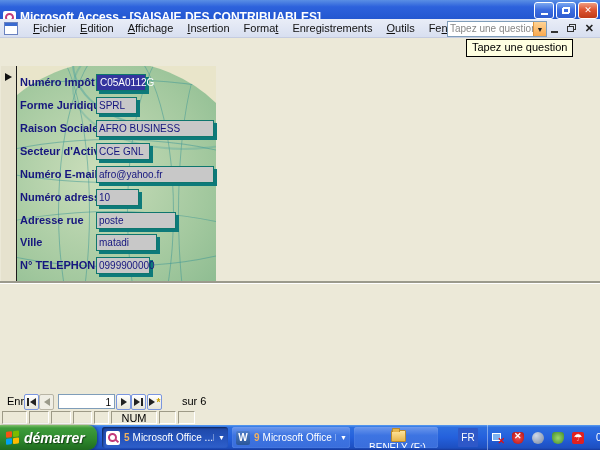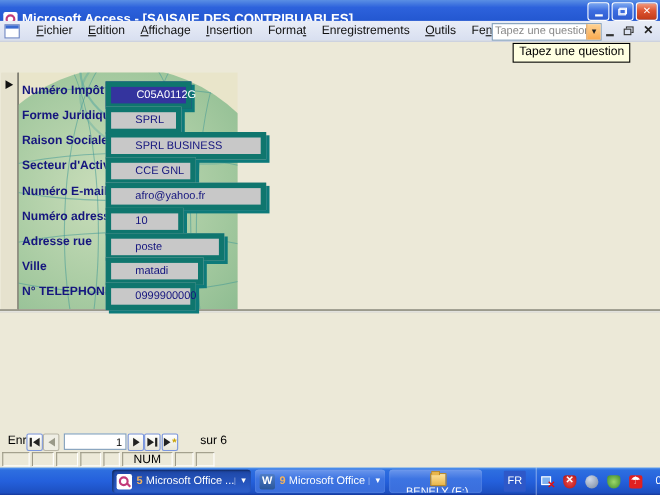--- a/index.html
+++ b/index.html
@@ -53,22 +53,22 @@
   .rec-selector{position:absolute;left:1px;top:1px;width:15px;height:216px;background:#E6E2CE;border-right:1px solid #1a1a1a;}
   .rec-arrow{position:absolute;left:4px;top:7px;width:0;height:0;
     border-top:4px solid transparent;border-bottom:4px solid transparent;border-left:7px solid #111;}
   .globe{position:absolute;left:17px;top:1px;width:199px;height:215px;background:#E9E5CA;overflow:hidden;}
   .sphere{position:absolute;left:-55px;top:-5px;width:300px;height:300px;border-radius:50%;overflow:hidden;
     background:radial-gradient(circle at 45% 38%,#CBDEBB 0%,#A2C89E 45%,#87B88D 72%,#74A97E 100%);}
   .lat,.lon{position:absolute;border:1px solid rgba(60,150,150,.5);border-radius:50%;}
   .swirl{position:absolute;border:2px solid rgba(70,160,160,.45);border-radius:50%;}
   .divider{position:absolute;left:0;top:216px;width:600px;height:2px;background:#9B9A8C;border-bottom:1px solid #fff;}
   .f-label{position:absolute;left:20px;font-weight:bold;font-size:11px;color:#16167E;white-space:nowrap;z-index:5;}
-  .f-box{position:absolute;left:96px;height:15px;background:#C8C8C8;border:5px solid #0f766e;
-    box-shadow:3px 3px 0 #0D7A7A;z-index:5;display:flex;align-items:center;padding-left:20px;}
+  .f-box{position:absolute;left:96px;height:15px;background:#C8C8C8;border:1px solid #0f766e;
+    box-shadow:3px 3px 0 #0D7A7A;z-index:5;display:flex;align-items:center;}
   .f-box .val{font-size:10px;color:#14147E;padding-left:2px;white-space:nowrap;}
   .f-box.sel{background:#34349E;}
   .f-box.sel .val{color:#fff;}
   .caret{width:2px;height:11px;background:#FFD700;margin-left:1px;}
 
   
   .recnav{position:absolute;left:0;top:393px;width:600px;height:17px;background:#ECE9D8;font-size:11px;color:#000;}
   .recnav-label{position:absolute;left:7px;top:2px;}
   .nav-btn{position:absolute;top:1px;width:13px;height:14px;border:1px solid #7A96DF;border-radius:2px;
     background:linear-gradient(180deg,#FFFFFF,#E7E5D8);display:flex;align-items:center;justify-content:center;gap:1px;}
@@ -200,21 +200,21 @@
         <div class="f-box sel" style="top: 9px; width: 48px;">
           <span class="caret"></span>
           <span class="val">C05A0112G</span>
         </div>
         <div class="f-label" style="top: 34px;">Forme Juridique</div>
         <div class="f-box" style="top: 32px; width: 39px;">
           <span class="val">SPRL</span>
         </div>
         <div class="f-label" style="top: 57px;">Raison Sociale</div>
         <div class="f-box" style="top: 55px; width: 116px;">
-          <span class="val">SPRL BUSINESS</span>
+          <span class="val">AFRO BUSINESS</span>
         </div>
         <div class="f-label" style="top: 80px;">Secteur d'Activité</div>
         <div class="f-box" style="top: 78px; width: 52px;">
           <span class="val">CCE GNL</span>
         </div>
         <div class="f-label" style="top: 103px;">Numéro E-mail</div>
         <div class="f-box" style="top: 101px; width: 116px;">
           <span class="val">afro@yahoo.fr</span>
         </div>
         <div class="f-label" style="top: 126px;">Numéro adresse</div>
@@ -267,20 +267,29 @@
     <div class="sb-panel" style="width:20px"></div>
     <div class="sb-panel" style="width:20px"></div>
     <div class="sb-panel" style="width:19px"></div>
     <div class="sb-panel" style="width:15px"></div>
     <div class="sb-panel" style="width:46px;justify-content:center">NUM</div>
     <div class="sb-panel" style="width:17px"></div>
     <div class="sb-panel" style="width:17px"></div>
   </div>
 
   <div class="taskbar">
+    <div class="startbtn">
+      <div class="xp-flag">
+        <span style="background:#F65314"></span>
+          <span style="background:#7CBB00"></span>
+        <span style="background:#00A1F1"></span>
+          <span style="background:#FFBB00"></span>
+      </div>
+      <span class="start-text">démarrer</span>
+    </div>
     <div>
         <div class="task-btn active" style="left: 102px; width: 126px;">
           <span class="tb-ic ic-access"></span>
           <span class="task-count">5</span>
           <span class="task-label">Microsoft Office ...</span>
           <span class="task-arrow">▼</span>
         </div>
         <div class="task-btn" style="left: 232px; width: 118px;">
           <span class="tb-ic ic-word"></span>
           <span class="task-count">9</span>

